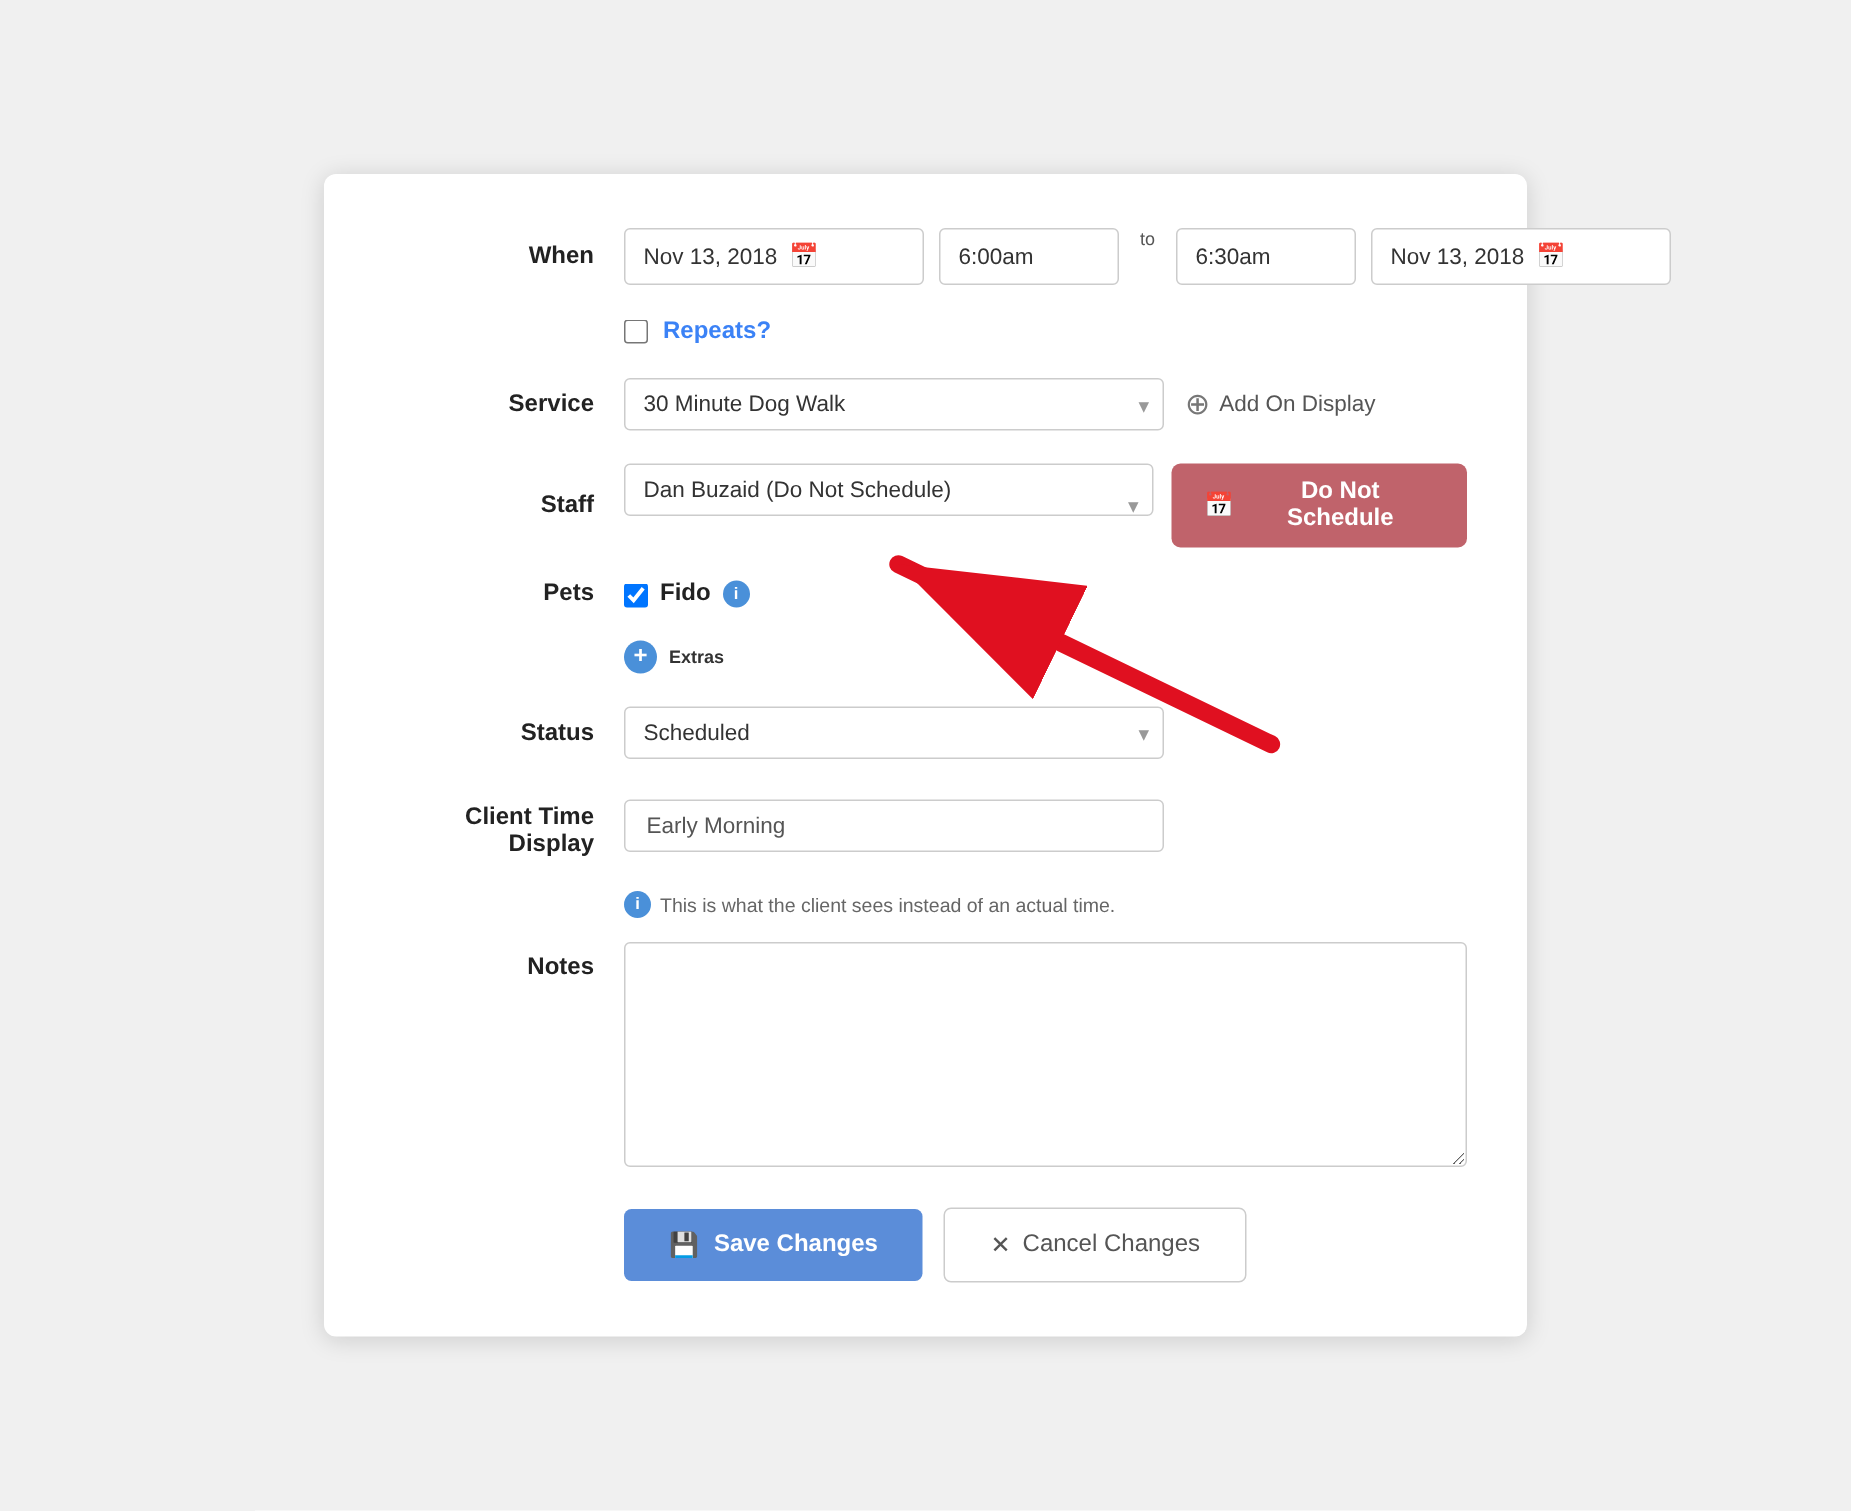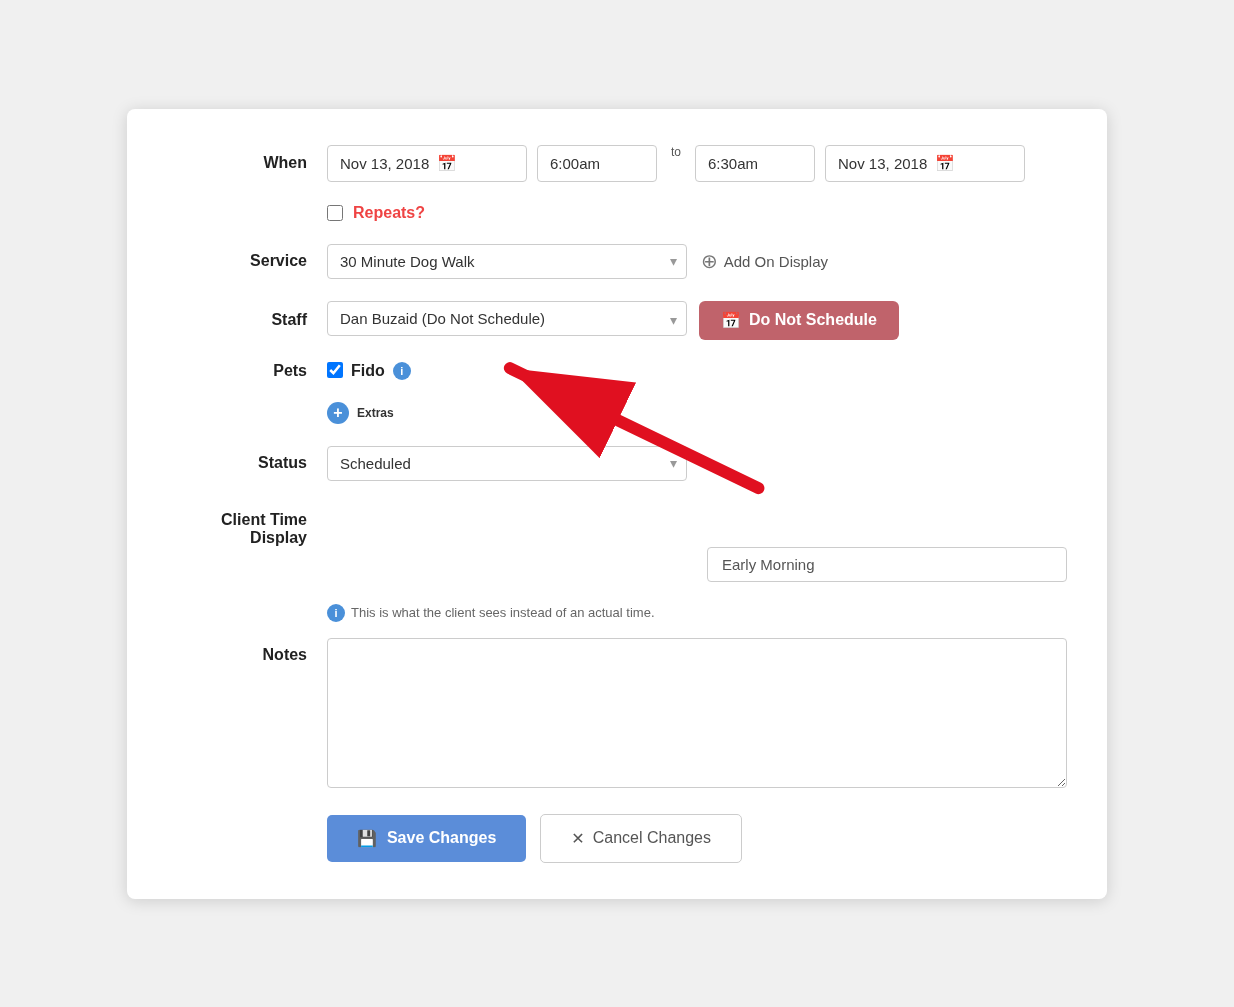--- a/index.html
+++ b/index.html
@@ -8,21 +8,21 @@
       font-family: -apple-system, BlinkMacSystemFont, 'Segoe UI', Arial, sans-serif;
       display: flex;
       justify-content: center;
       align-items: center;
       min-height: 100vh;
     }
     .card {
       background: #fff;
       border-radius: 8px;
       box-shadow: 0 2px 16px rgba(0,0,0,0.15);
-      width: 980px;
+      width: 802px;
       padding: 36px 40px 36px 40px;
       position: relative;
     }
     .form-row {
       display: flex;
       align-items: center;
       margin-bottom: 22px;
     }
     .form-label {
       font-weight: 700;
@@ -70,21 +70,21 @@
       margin-left: 160px;
       margin-bottom: 22px;
     }
     .repeats-checkbox {
       width: 16px;
       height: 16px;
     }
     .repeats-label {
       font-weight: 700;
       font-size: 16px;
-      color: #ef4444;
+      color: #3b82f6;
     }
     .select-wrapper {
       position: relative;
       display: inline-block;
     }
     .form-select {
       border: 1px solid #ccc;
       border-radius: 4px;
       padding: 8px 38px 8px 12px;
       font-size: 15px;
@@ -131,21 +131,21 @@
       padding: 10px 22px;
       font-size: 16px;
       font-weight: 600;
       cursor: pointer;
       display: flex;
       align-items: center;
       gap: 8px;
     }
     .pets-row {
       display: flex;
-      align-items: flex-start;
+      align-items: flex-end;
       gap: 8px;
     }
     .pet-checkbox {
       width: 16px;
       height: 16px;
     }
     .pet-name {
       font-weight: 700;
       font-size: 16px;
       color: #222;
@@ -348,21 +348,21 @@
   <div class="form-row status-row">
     <div class="form-label">Status</div>
     <div class="select-wrapper">
       <select class="form-select">
         <option>Scheduled</option>
       </select>
       <span class="select-chevron">▾</span>
     </div>
   </div>
 
-  <div class="form-row" style="align-items:flex-end;flex-direction:column;">
+  <div class="form-row" style="align-items:center;">
     <div class="form-label top-align">
       <span>Client Time</span><br>
       <span>Display</span>
     </div>
     <div>
       <input type="text" class="client-time-input" value="Early Morning" style="">
     </div>
   </div>
   <div class="client-hint">
     <span class="info-icon">i</span>

